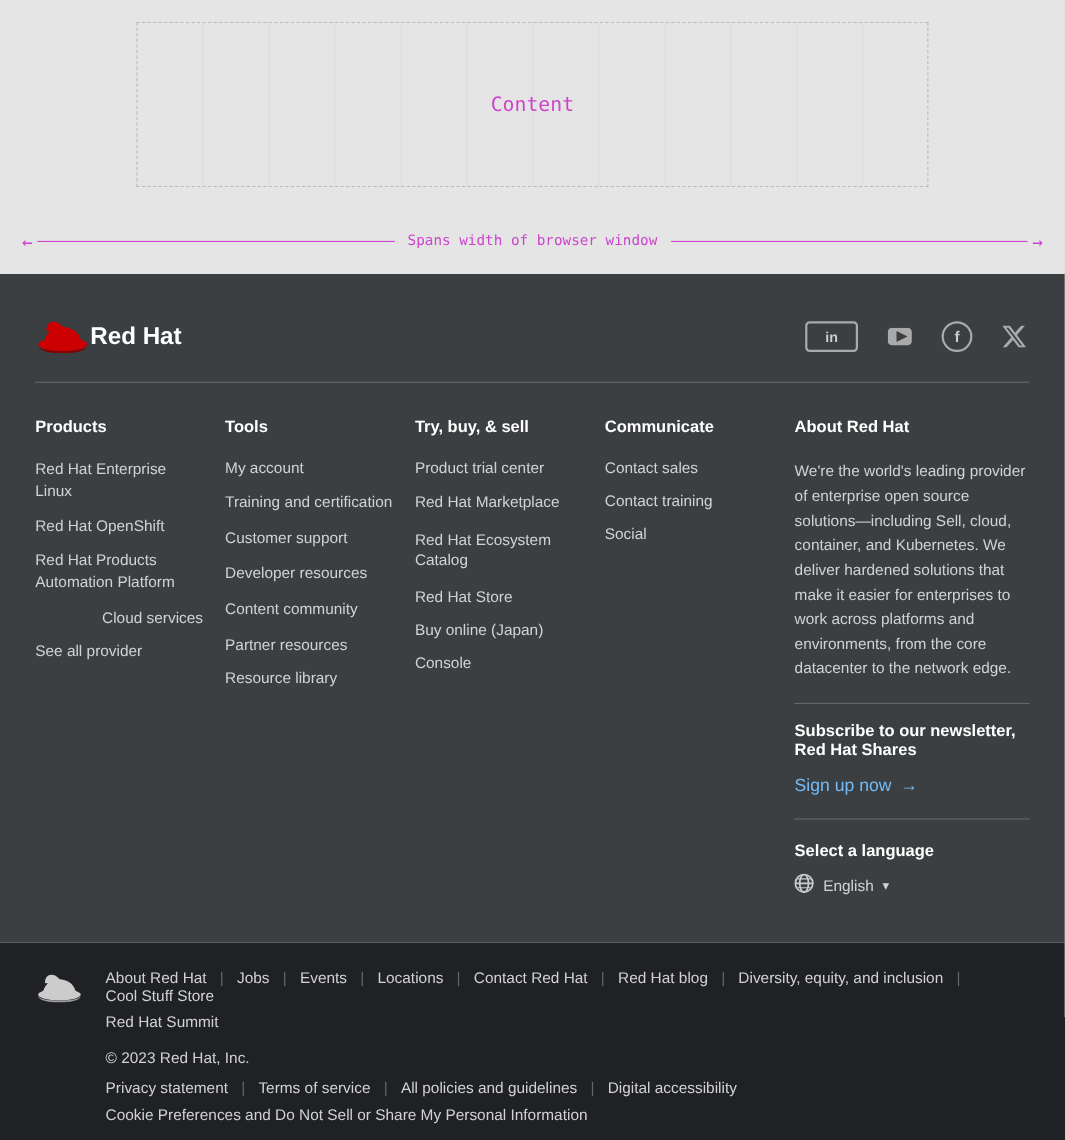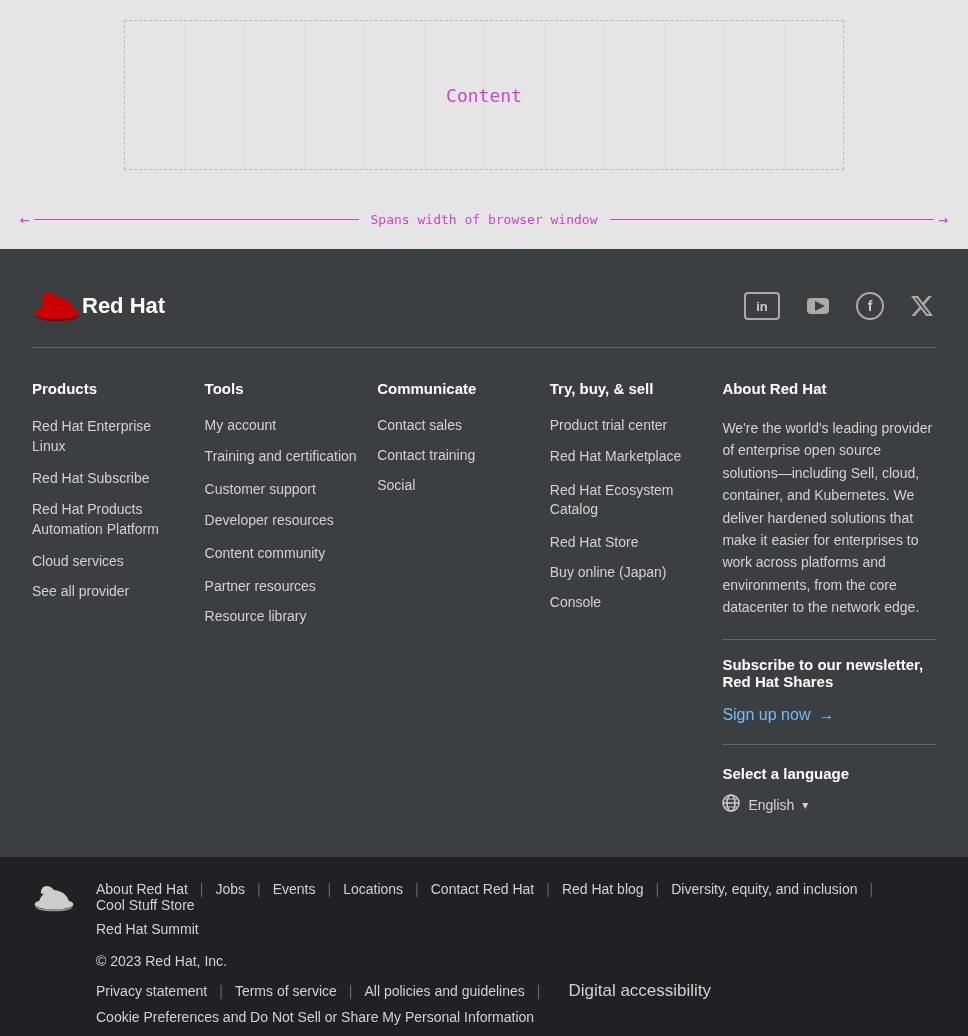--- a/index.html
+++ b/index.html
@@ -54,21 +54,21 @@
         <ellipse cx="25" cy="24" rx="22" ry="6" fill="#cc0000"></ellipse>
         <path d="M8 22 Q10 10 25 8 Q40 10 42 22" fill="#cc0000"></path>
         <path d="M25 8 Q20 2 14 4 Q10 6 10 12 L25 14 Z" fill="#cc0000"></path>
         <ellipse cx="25" cy="24" rx="22" ry="6" fill="#cc0000"></ellipse>
         <path d="M3 26 Q5 32 25 32 Q45 32 47 26 Q43 30 25 30 Q7 30 3 26Z" fill="#880000"></path>
       </svg>
       <span style="color:#fff; font-size:22px; font-weight:600;">Red Hat</span>
     </div>
 
     <div style="display:flex; gap:24px; align-items:center;">
-      <a href="#" style="color:#ccc; font-size:20px; text-decoration:none; width:36px; height:28px; display:flex; align-items:center; justify-content:center; border:2px solid #aaa; border-radius:4px; font-weight:bold; font-size:13px;">in</a>
+      <a href="#" style="color:#ccc; font-size:20px; text-decoration:none; width:48px; height:28px; display:flex; align-items:center; justify-content:center; border:2px solid #aaa; border-radius:4px; font-weight:bold; font-size:13px;">in</a>
       <a href="#" style="color:#ccc; font-size:18px; text-decoration:none; width:28px; height:28px; display:flex; align-items:center; justify-content:center;">
         <svg width="22" height="16" viewBox="0 0 22 16">
             <rect width="22" height="16" rx="4" fill="#aaa"></rect>
             <polygon points="8,3 18,8 8,13" fill="#3c3f42"></polygon>
           </svg>
       </a>
       <a href="#" style="color:#ccc; font-size:20px; text-decoration:none; width:28px; height:28px; display:flex; align-items:center; justify-content:center; border:2px solid #aaa; border-radius:50%; font-weight:bold; font-size:14px;">f</a>
       <a href="#" style="color:#ccc; font-size:18px; text-decoration:none; width:28px; height:28px; display:flex; align-items:center; justify-content:center;">
         <svg width="22" height="20" viewBox="0 0 22 20" fill="#aaa">
             <path d="M17.5 0h3.4l-7.4 8.5L22 20h-6.8l-5.3-7-6.1 7H0.4l7.9-9.1L0 0h7l4.8 6.4L17.5 0zM16.3 18h1.9L5.8 2H3.8L16.3 18z"></path>
@@ -76,58 +76,58 @@
       </a>
     </div>
   </div>
 
   <div style="display:flex; gap:0; justify-content:space-between;">
 
     <div style="flex:1; padding-right:20px;">
       <div style="color:#fff; font-size:15px; font-weight:700; margin-bottom:20px;">Products</div>
       <ul style="list-style:none;">
         <li style="margin-bottom:14px;"><a href="#" style="color:#d2d2d2; text-decoration:none; font-size:14px; line-height:1.4;">Red Hat Enterprise Linux</a></li>
-        <li style="margin-bottom:14px;"><a href="#" style="color:#d2d2d2; text-decoration:none; font-size:14px;">Red Hat Subscribe</a></li>
+        <li style="margin-bottom:14px;"><a href="#" style="color:#d2d2d2; text-decoration:none; font-size:14px;">Red Hat OpenShift</a></li>
         <li style="margin-bottom:14px;"><a href="#" style="color:#d2d2d2; text-decoration:none; font-size:14px; line-height:1.4;">Red Hat Products Automation Platform</a></li>
-        <li style="margin-bottom:14px;"><a href="#" style="color:#d2d2d2; text-decoration:none; font-size:14px;">Cloud services</a></li>
+        <li style="margin-bottom:14px;text-align:right;"><a href="#" style="color:#d2d2d2; text-decoration:none; font-size:14px;">Cloud services</a></li>
         <li style="margin-bottom:14px;"><a href="#" style="color:#d2d2d2; text-decoration:none; font-size:14px;">See all provider</a></li>
       </ul>
     </div>
 
     <div style="flex:1; padding-right:20px;">
       <div style="color:#fff; font-size:15px; font-weight:700; margin-bottom:20px;">Tools</div>
       <ul style="list-style:none;">
         <li style="margin-bottom:14px;"><a href="#" style="color:#d2d2d2; text-decoration:none; font-size:14px;">My account</a></li>
         <li style="margin-bottom:14px;"><a href="#" style="color:#d2d2d2; text-decoration:none; font-size:14px; line-height:1.4;">Training and certification</a></li>
         <li style="margin-bottom:14px;"><a href="#" style="color:#d2d2d2; text-decoration:none; font-size:14px;">Customer support</a></li>
         <li style="margin-bottom:14px;"><a href="#" style="color:#d2d2d2; text-decoration:none; font-size:14px; line-height:1.4;">Developer resources</a></li>
         <li style="margin-bottom:14px;"><a href="#" style="color:#d2d2d2; text-decoration:none; font-size:14px; line-height:1.4;">Content community</a></li>
         <li style="margin-bottom:14px;"><a href="#" style="color:#d2d2d2; text-decoration:none; font-size:14px;">Partner resources</a></li>
         <li style="margin-bottom:14px;"><a href="#" style="color:#d2d2d2; text-decoration:none; font-size:14px;">Resource library</a></li>
       </ul>
     </div>
 
     <div style="flex:1; padding-right:20px;">
-      <div style="color:#fff; font-size:15px; font-weight:700; margin-bottom:20px;">Communicate</div>
-      <ul style="list-style:none;">
-        <li style="margin-bottom:14px;"><a href="#" style="color:#d2d2d2; text-decoration:none; font-size:14px;">Contact sales</a></li>
-        <li style="margin-bottom:14px;"><a href="#" style="color:#d2d2d2; text-decoration:none; font-size:14px;">Contact training</a></li>
-        <li style="margin-bottom:14px;"><a href="#" style="color:#d2d2d2; text-decoration:none; font-size:14px;">Social</a></li>
-      </ul>
-    </div>
-
-    <div style="flex:1; padding-right:20px;">
       <div style="color:#fff; font-size:15px; font-weight:700; margin-bottom:20px;">Try, buy, &amp; sell</div>
       <ul style="list-style:none;">
         <li style="margin-bottom:14px;"><a href="#" style="color:#d2d2d2; text-decoration:none; font-size:14px;">Product trial center</a></li>
         <li style="margin-bottom:14px;"><a href="#" style="color:#d2d2d2; text-decoration:none; font-size:14px; line-height:1.4;">Red Hat Marketplace</a></li>
         <li style="margin-bottom:14px;"><a href="#" style="color:#d2d2d2; text-decoration:none; font-size:14px; line-height:1.4;">Red Hat Ecosystem Catalog</a></li>
         <li style="margin-bottom:14px;"><a href="#" style="color:#d2d2d2; text-decoration:none; font-size:14px;">Red Hat Store</a></li>
         <li style="margin-bottom:14px;"><a href="#" style="color:#d2d2d2; text-decoration:none; font-size:14px;">Buy online (Japan)</a></li>
         <li style="margin-bottom:14px;"><a href="#" style="color:#d2d2d2; text-decoration:none; font-size:14px;">Console</a></li>
+      </ul>
+    </div>
+
+    <div style="flex:1; padding-right:20px;">
+      <div style="color:#fff; font-size:15px; font-weight:700; margin-bottom:20px;">Communicate</div>
+      <ul style="list-style:none;">
+        <li style="margin-bottom:14px;"><a href="#" style="color:#d2d2d2; text-decoration:none; font-size:14px;">Contact sales</a></li>
+        <li style="margin-bottom:14px;"><a href="#" style="color:#d2d2d2; text-decoration:none; font-size:14px;">Contact training</a></li>
+        <li style="margin-bottom:14px;"><a href="#" style="color:#d2d2d2; text-decoration:none; font-size:14px;">Social</a></li>
       </ul>
     </div>
 
     <div style="flex:1.4; padding-right:0;">
       <div style="color:#fff; font-size:15px; font-weight:700; margin-bottom:20px;">About Red Hat</div>
       <p style="color:#d2d2d2; font-size:14px; line-height:1.6; margin-bottom:20px;">We're the world's leading provider of enterprise open source solutions—including Sell, cloud, container, and Kubernetes. We deliver hardened solutions that make it easier for enterprises to work across platforms and environments, from the core datacenter to the network edge.</p>
       
       <hr style="border:none; border-top:1px solid #666; margin:16px 0;">
       
       <div style="color:#fff; font-size:15px; font-weight:600; margin-bottom:16px;">Subscribe to our newsletter, Red Hat Shares</div>
@@ -196,21 +196,21 @@
 
       <div style="color:#d2d2d2; font-size:14px; margin-bottom:12px;">© 2023 Red Hat, Inc.</div>
 
       <div style="display:flex; flex-wrap:wrap; align-items:center; margin-bottom:8px;">
         <a href="#" style="color:#d2d2d2; text-decoration:none; font-size:14px;">Privacy statement</a>
         <span style="color:#666; margin:0 12px;">|</span>
         <a href="#" style="color:#d2d2d2; text-decoration:none; font-size:14px;">Terms of service</a>
         <span style="color:#666; margin:0 12px;">|</span>
         <a href="#" style="color:#d2d2d2; text-decoration:none; font-size:14px;">All policies and guidelines</a>
         <span style="color:#666; margin:0 12px;">|</span>
-        <a href="#" style="color:#d2d2d2; text-decoration:none; font-size:17px;margin-left:16px;">Digital accessibility</a>
+        <a href="#" style="color:#d2d2d2; text-decoration:none; font-size:14px;">Digital accessibility</a>
       </div>
 
       <div>
         <a href="#" style="color:#d2d2d2; text-decoration:none; font-size:14px;">Cookie Preferences and Do Not Sell or Share My Personal Information</a>
       </div>
     </div>
   </div>
 </div>
 
 </body></html>

